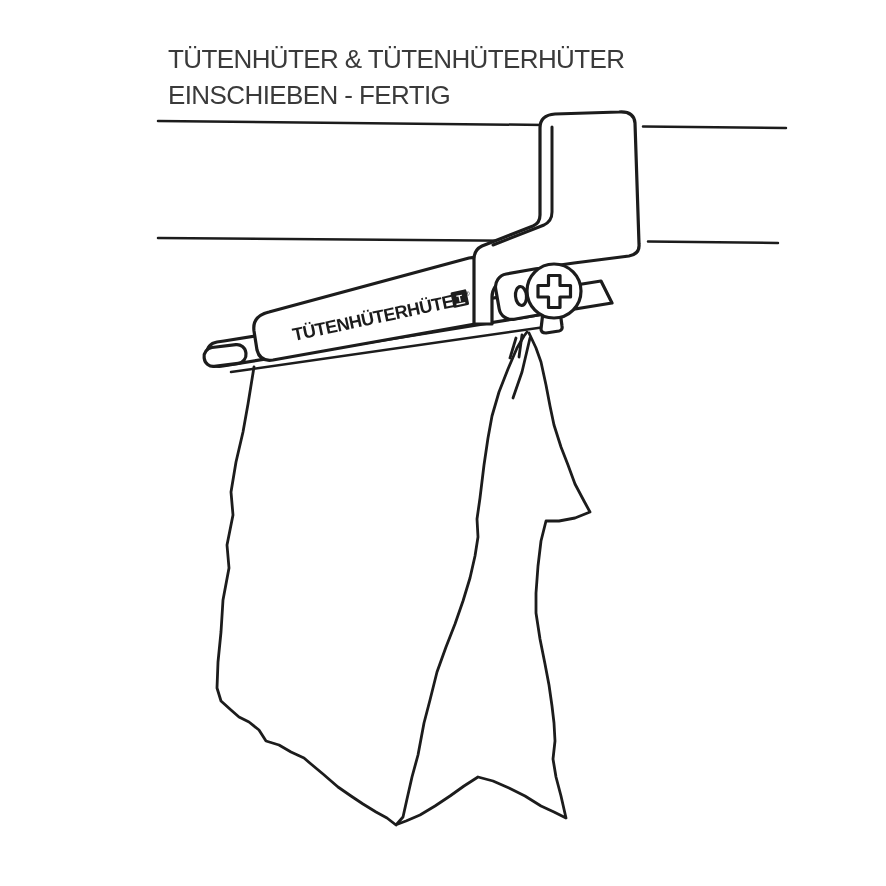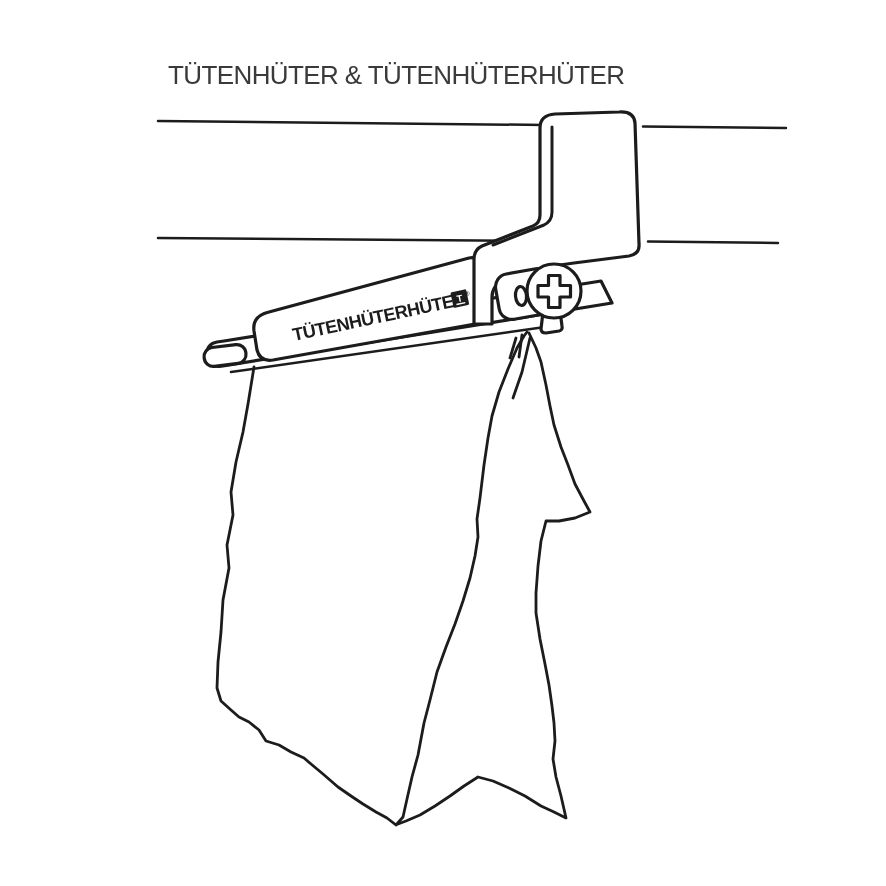--- a/index.html
+++ b/index.html
@@ -5,35 +5,36 @@
   :root { --bg:#ffffff; --ink:#1c1c1c; --title:#3a3a3a; }
   html,body { margin:0; padding:0; }
   body {
     width:886px; height:886px; position:relative;
     background:var(--bg); overflow:hidden;
     font-family:"Liberation Sans", sans-serif;
   }
   .title-block {
     position:absolute; left:168px; top:41px;
     color:var(--title); font-size:26px; line-height:36px;
-    letter-spacing:-0.6px; font-weight:400; white-space:nowrap;margin-top:16px;
+    letter-spacing:-0.6px; font-weight:400; white-space:nowrap;
   }
   .drawing { position:absolute; left:0; top:0; width:886px; height:886px; }
   .stroke { fill:none; stroke:var(--ink); stroke-width:3; stroke-linecap:round; stroke-linejoin:round; }
   .thin   { stroke-width:2.5; }
   .filled { fill:#ffffff; stroke:var(--ink); stroke-width:3.2; stroke-linecap:round; stroke-linejoin:round; }
   .bag    { fill:none; stroke:var(--ink); stroke-width:2.8; stroke-linecap:round; stroke-linejoin:round; }
   .label-text { font-family:"Liberation Sans", sans-serif; font-weight:700; font-size:18px; letter-spacing:-0.5px; fill:var(--ink); }
   .logo-letter { font-family:"Liberation Sans", sans-serif; font-weight:700; font-size:9.5px; fill:#ffffff; }
 </style>
 </head>
 <body>
 
 <div class="title-block">
   <div>TÜTENHÜTER &amp; TÜTENHÜTERHÜTER</div>
+  <div>EINSCHIEBEN - FERTIG</div>
 </div>
 
 <svg class="drawing" viewBox="0 0 886 886" aria-hidden="true">
 
   <g>
     <path class="stroke thin" d="M158,121 L545,125"></path>
     <path class="stroke thin" d="M643,126.5 L786,128"></path>
     <path class="stroke thin" d="M158,238 L552,241"></path>
     <path class="stroke thin" d="M648,241.5 L778,243"></path>
   </g>

